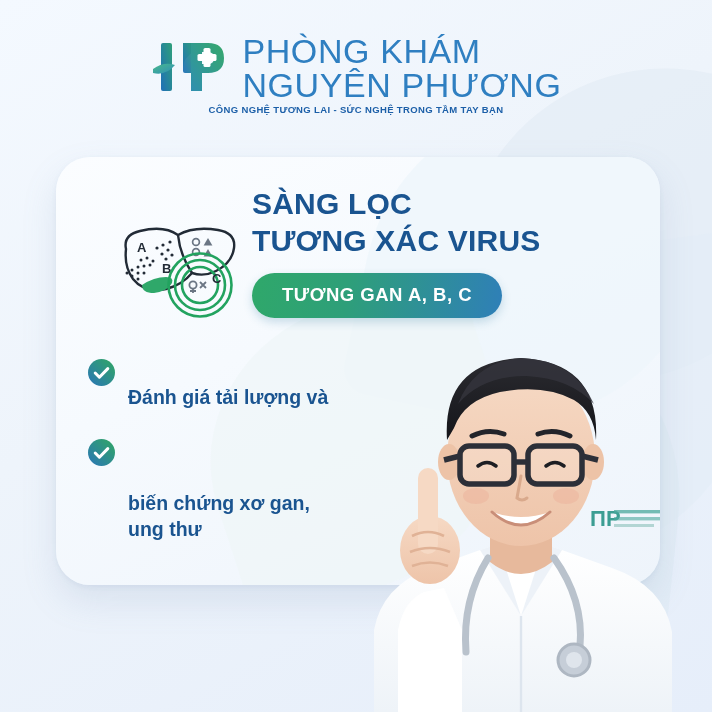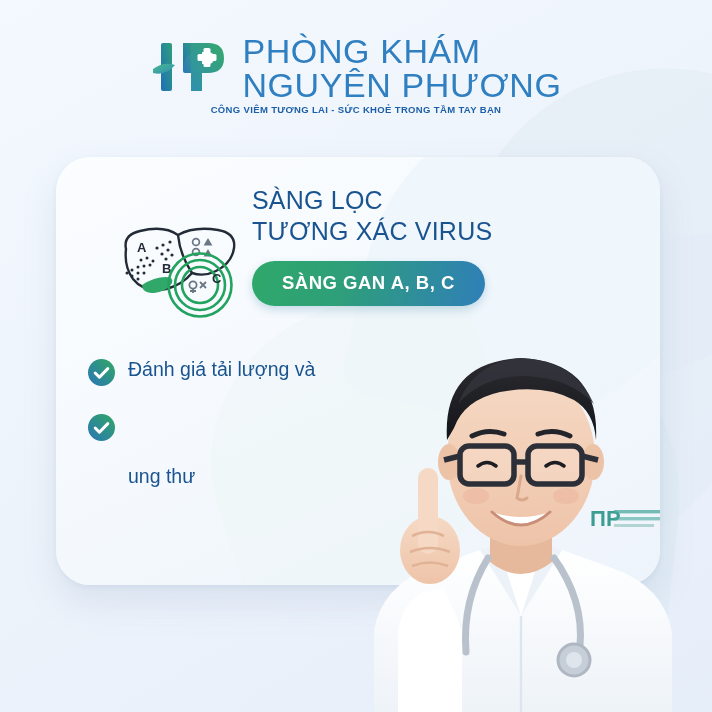--- a/index.html
+++ b/index.html
@@ -44,33 +44,33 @@
   .card-sheen{position:absolute;right:-40px;top:-60px;width:330px;height:330px;
     background:#eef5fb;border-radius:60% 8% 60% 8%;transform:rotate(12deg);opacity:.75;}
   .card-sheen2{position:absolute;left:150px;top:150px;width:300px;height:280px;
     background:#eef6f7;border-radius:55% 10% 55% 10%;transform:rotate(-18deg);opacity:.65;}
 
   
   .liver{position:absolute;left:52px;top:58px;width:136px;height:110px;}
 
   
   .headings{position:absolute;left:196px;top:28px;width:400px;}
-  .h-line{font-size:25px;font-weight:normal;color:#1a5490;letter-spacing:.2px;
+  .h-line{font-size:30px;font-weight:bold;color:#1a5490;letter-spacing:.2px;
     line-height:1.24;}
   .badge{display:inline-flex;align-items:center;justify-content:center;
     margin-top:14px;padding:11px 30px 12px;border-radius:26px;
     background:linear-gradient(100deg,#2fa86a 0%,#2e9f79 38%,#2f7fb8 100%);
     color:#ffffff;font-size:18.5px;font-weight:bold;letter-spacing:.5px;
     box-shadow:0 4px 10px rgba(45,120,160,.24);}
 
   
   .bullets{position:absolute;left:32px;top:200px;width:330px;}
   .bullet{display:flex;align-items:flex-start;gap:13px;margin-bottom:26px;}
   .check{width:27px;height:27px;flex:0 0 auto;margin-top:2px;}
-  .b-text{font-size:19.5px;font-weight:normal;color:#1a5490;line-height:1.33;}
+  .b-text{font-size:19.5px;font-weight:bold;color:#1a5490;line-height:1.33;margin-top:28px;}
 
   
   .doctor{position:absolute;left:312px;top:300px;width:394px;height:412px;}
 </style>
 </head>
 <body>
 
 <div class="stage">
 
   <div class="petal petal-a"></div>
@@ -115,21 +115,21 @@
         </svg>
       </span>
 
       <span class="logo-text">
         <span class="logo-l1">PHÒNG KHÁM</span>
         <span class="logo-l2">NGUYÊN PHƯƠNG</span>
       </span>
     </div>
   </div>
 
-  <div class="tagline">CÔNG VIÊM TƯƠNG LAI - SỨC KHOẺ TRONG TẦM TAY BẠN</div>
+  <div class="tagline">CÔNG NGHỆ TƯƠNG LAI - SỨC NGHỆ TRONG TẦM TAY BẠN</div>
 
   <div class="card">
     <div class="card-sheen"></div>
     <div class="card-sheen2"></div>
 
     <span class="liver">
       <svg viewBox="0 0 136 110" width="136" height="110">
         <g fill="none" stroke="#222b36" stroke-width="2.4" stroke-linejoin="round">
           <path d="M18 34 Q15 20 32 16 Q56 10 70 20 Q86 11 110 15 Q128 18 126 33
                    Q124 48 108 56 Q96 62 84 58 Q74 70 58 74 Q36 78 25 64 Q16 52 18 34 Z"></path>
@@ -185,21 +185,21 @@
           <circle cx="85" cy="70" r="3.6"></circle>
           <path d="M85 74 v4 M82 76 h6"></path>
           <path d="M92 67 l6 6 M98 67 l-6 6"></path>
         </g>
       </svg>
     </span>
 
     <div class="headings">
       <div class="h-line">SÀNG LỌC</div>
       <div class="h-line">TƯƠNG XÁC VIRUS</div>
-      <div class="badge">SÀNG GAN A, B, C</div>
+      <div class="badge">TƯƠNG GAN A, B, C</div>
     </div>
 
     <div class="bullets">
 
       <div class="bullet">
         <span class="check">
           <svg viewBox="0 0 27 27" width="27" height="27">
             <defs>
                 <linearGradient id="ck1" x1="0" y1="1" x2="1" y2="0">
               <stop offset="0" stop-color="#2a75b8"></stop>
@@ -223,21 +223,21 @@
               <stop offset="0" stop-color="#2a75b8"></stop>
                   <stop offset="1" stop-color="#31a862"></stop>
             </linearGradient>
               </defs>
             <circle cx="13.5" cy="13.5" r="13.5" fill="url(#ck2)"></circle>
             <path d="M7.2 14 l4.2 4.2 l8.4 -8.6" fill="none" stroke="#fff" stroke-width="3" stroke-linecap="round" stroke-linejoin="round"></path>
           </svg>
         </span>
         <span class="b-text">
           <br>
-          <br>
+          <span>biến chứng xơ gan,</span><br>
           <span>ung thư</span>
         </span>
       </div>
 
     </div>
   </div>
 
   <span class="doctor">
     <svg viewBox="0 0 394 412" width="394" height="412">
       <defs>

